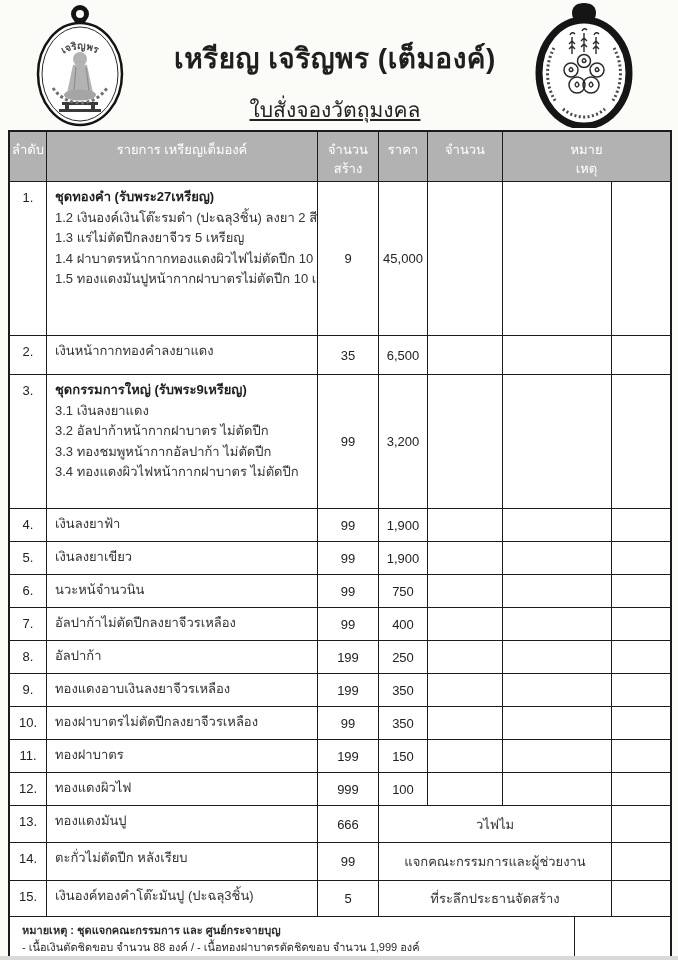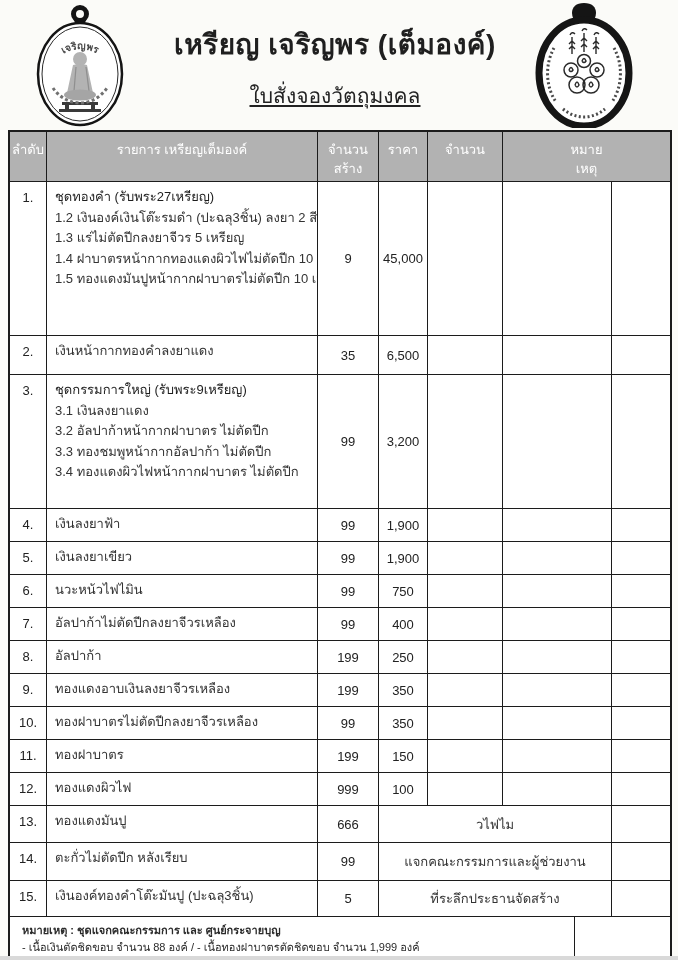--- a/index.html
+++ b/index.html
@@ -8,21 +8,21 @@
     background:#fbfbf8;
     font-family:"Liberation Sans", sans-serif;
     color:#2e2e2e;
     position:relative;
     overflow:hidden;
   }
   
   .header { position:absolute; top:0; left:0; width:678px; height:130px; }
   .medal-left  { position:absolute; left:34px;  top:4px; }
   .medal-right { position:absolute; right:44px; top:2px; }
-  .titles { position:absolute; left:135px; width:400px; top:2px; height:152px; text-align:center; }
+  .titles { position:absolute; left:135px; width:400px; top:16px; height:152px; text-align:center; }
   .title    { margin-top:20px; font-size:28px; font-weight:bold; letter-spacing:.5px; color:#1f1f1f; }
   .subtitle { margin-top:13px; font-size:21px; color:#222;text-decoration:underline; }
 
   
   .tbl {
     position:absolute; left:8px; top:130px; width:664px;
     border:2px solid #1c1c1c; background:#fff;
   }
   .tr { display:flex; border-bottom:1px solid #1c1c1c; overflow:hidden; }
   .tr:last-child { border-bottom:none;flex-direction:column; }
@@ -42,21 +42,21 @@
   .head-row .th {
     background:#b2b2b2; color:#fff;
     font-size:13px; text-align:center;
     padding-top:8px; white-space:pre-line; line-height:19px;
   }
   .num-cell {
     font-size:13px; text-align:center; padding-top:8px; color:#222;
   }
   .item-cell { padding:5px 8px; font-size:13px; }
   .item-line { line-height:20.5px; white-space:nowrap; color:#333; }
-  .item-line.bold { font-weight:normal; color:#1d1d1d; }
+  .item-line.bold { font-weight:bold; color:#1d1d1d; }
   .val-cell {
     display:flex; align-items:center; justify-content:center;
     font-size:13px; color:#222;
   }
   .span-cell {
     display:flex; align-items:center; justify-content:center;
     font-size:13px; color:#333;
   }
   .footer-cell { padding:5px 12px; }
   .footer-line { font-size:11px; line-height:17px; color:#2a2a2a; white-space:nowrap; }
@@ -204,21 +204,21 @@
     <div class="td c-made val-cell">99</div>
     <div class="td c-price val-cell">1,900</div>
     <div class="td c-qty"></div>
     <div class="td c-total"></div>
     <div class="td c-note"></div>
   </div>
 
   <div class="tr" style="height:33px">
     <div class="td c-no num-cell">6.</div>
     <div class="td c-item item-cell">
-      <div class="item-line">นวะหน้วไฟไมิน</div>
+      <div class="item-line">นวะหน้จำนวนิน</div>
     </div>
     <div class="td c-made val-cell">99</div>
     <div class="td c-price val-cell">750</div>
     <div class="td c-qty"></div>
     <div class="td c-total"></div>
     <div class="td c-note"></div>
   </div>
 
   <div class="tr" style="height:33px">
     <div class="td c-no num-cell">7.</div>

